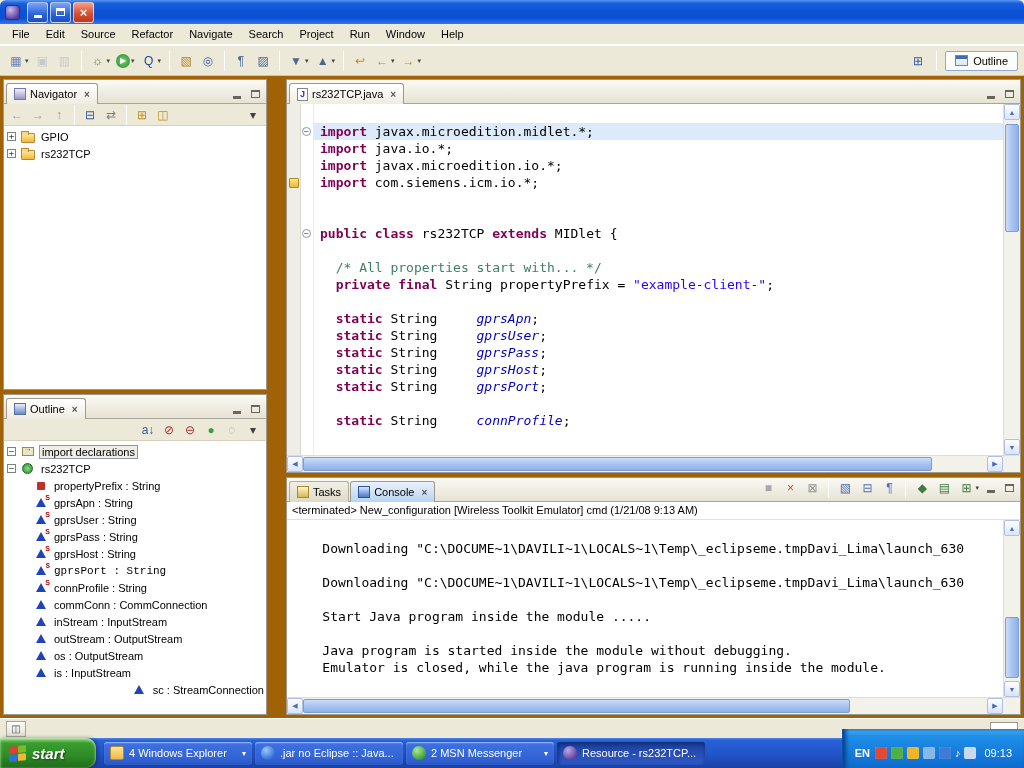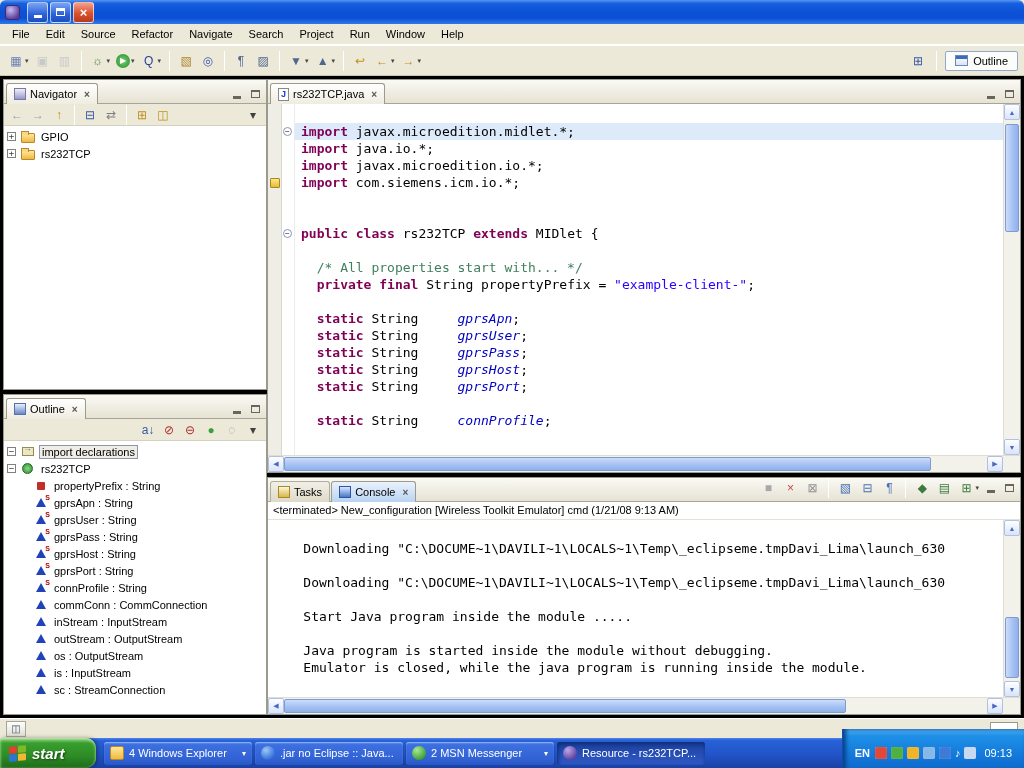--- a/index.html
+++ b/index.html
@@ -37,21 +37,21 @@
   .dd { font-size:7px; color:#444; }
   .run-circle { width:14px; height:14px; border-radius:50%; background:radial-gradient(#7CCF7C,#1E8A1E);
     color:#fff !important; font-size:8px; }
   .persp-area { margin-left:auto; display:flex; align-items:center; gap:4px; }
   .persp-btn { display:flex; align-items:center; gap:5px; background:#FCFCFA; border:1px solid #8FA8CC;
     border-radius:2px; padding:3px 9px; }
   .persp-ico { width:13px; height:11px; border:1px solid #6888B8; background:linear-gradient(#fff,#D8E4F4); position:relative; }
   .persp-ico::before { content:""; position:absolute; top:0; left:0; right:0; height:3px; background:#3E6CB8; }
 
   
-  .workbench { flex:1; min-height:0; display:flex; gap:0; padding:3px; background:#000000; }
+  .workbench { flex:1; min-height:0; display:flex; gap:19px; padding:3px; background:#a16207; }
   .left-col { flex:0 0 264px; display:flex; flex-direction:column; gap:4px; min-height:0; }
   .right-col { flex:1; min-width:0; display:flex; flex-direction:column; gap:4px; min-height:0; }
   .view { border:1px solid #9C9A8C; background:#fff; display:flex; flex-direction:column; min-height:0; }
   .view-tabs { height:24px; flex:0 0 24px; display:flex; align-items:flex-end; padding-left:2px;
     background:linear-gradient(#FAF9F4,#E6E3D3); border-bottom:1px solid #A8A49A; }
   .vtab { height:21px; display:flex; align-items:center; gap:4px; padding:0 7px; margin-right:1px;
     border:1px solid #9C9A8C; border-bottom:none; border-radius:3px 3px 0 0;
     background:linear-gradient(#FFFFFF,#EFECE0); position:relative; top:1px; white-space:nowrap; }
   .vtab.blue { background:linear-gradient(#EAF2FC,#B9D3F2); }
   .vtab.plain { background:linear-gradient(#F2F0E6,#DEDAC8); border-color:#B0AC9E; }
@@ -426,21 +426,21 @@
               <span class="tlabel">gprsPass : String</span>
             </div>
             <div class="titem" style="padding-left: 16px;">
               <span class="exp-spacer"></span>
               <span class="iwrap">
                 <span class="tico-field-def"></span>
                 <span class="deco">S</span>
               </span>
               <span class="tlabel">gprsHost : String</span>
             </div>
-            <div class="titem" style="padding-left: 16px;">
+            <div class="titem" style="padding-left: 16px; font-family: Liberation Mono, monospace;">
               <span class="exp-spacer"></span>
               <span class="iwrap">
                 <span class="tico-field-def"></span>
                 <span class="deco">S</span>
               </span>
               <span class="tlabel">gprsPort : String</span>
             </div>
             <div class="titem" style="padding-left: 16px;">
               <span class="exp-spacer"></span>
               <span class="iwrap">
@@ -477,21 +477,21 @@
               </span>
               <span class="tlabel">os : OutputStream</span>
             </div>
             <div class="titem" style="padding-left: 16px;">
               <span class="exp-spacer"></span>
               <span class="iwrap">
                 <span class="tico-field-def"></span>
               </span>
               <span class="tlabel">is : InputStream</span>
             </div>
-            <div class="titem" style="padding-left: 16px;">
+            <div class="titem" style="padding-left: 16px; justify-content: flex-end;">
               <span class="exp-spacer"></span>
               <span class="iwrap">
                 <span class="tico-field-def"></span>
               </span>
               <span class="tlabel">sc : StreamConnection</span>
             </div>
           </div>
       </div>
     </div>
 

